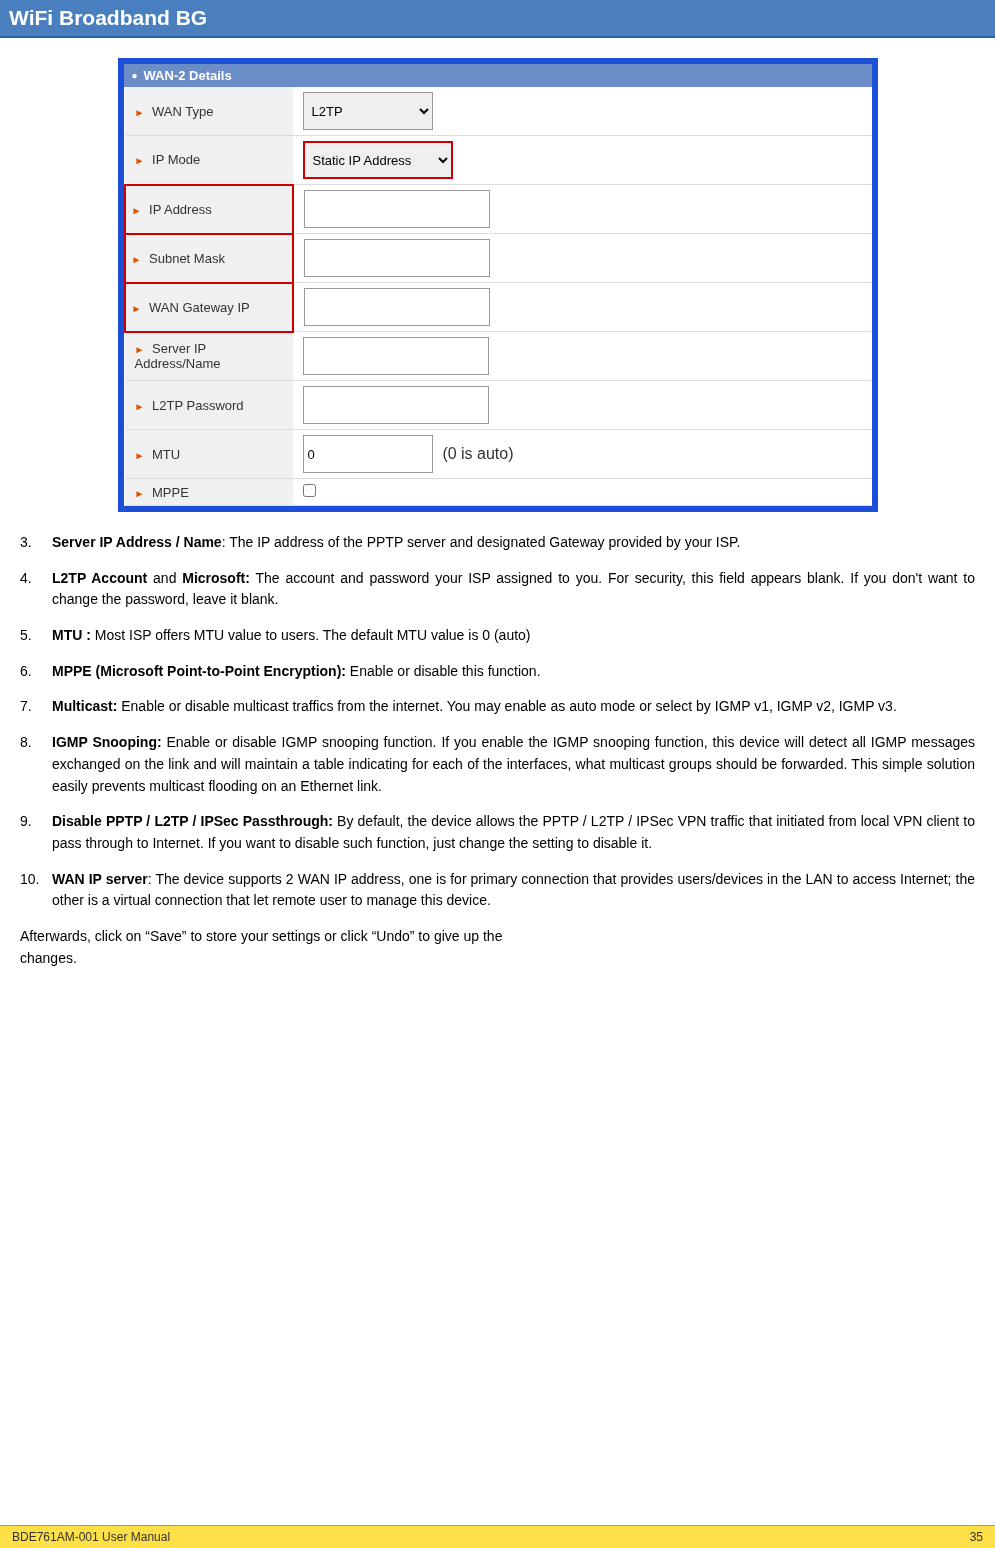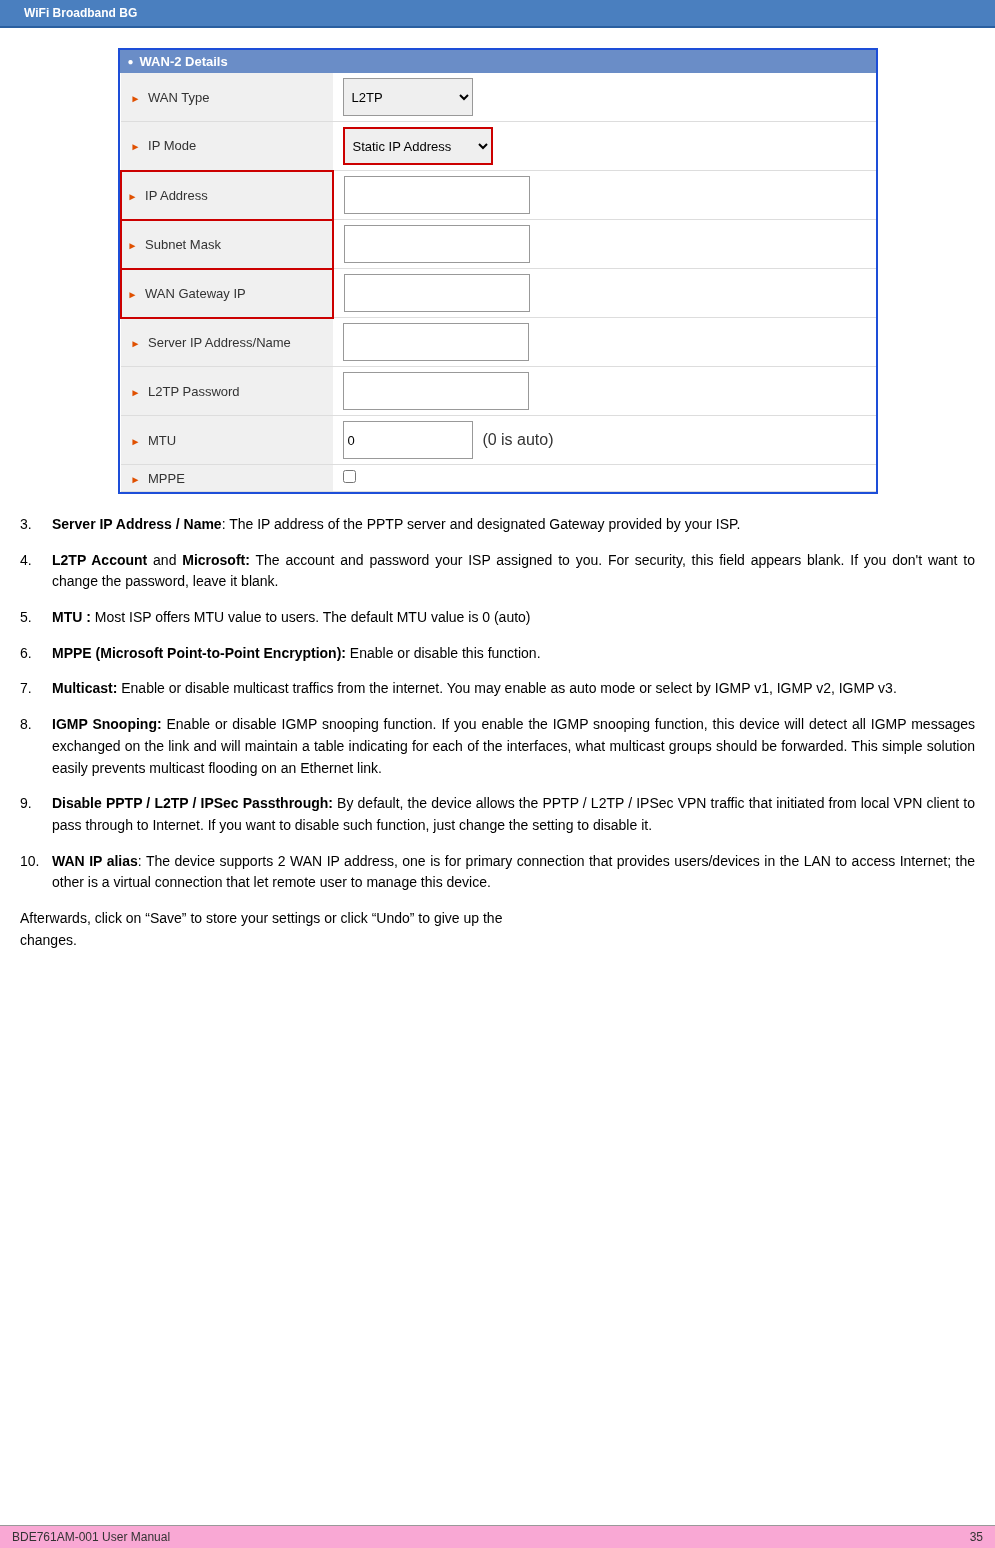--- a/index.html
+++ b/index.html
@@ -8,46 +8,46 @@
       font-size: 14px;
       background: #fff;
       width: 995px;
       min-height: 1548px;
       color: #000;
     }
 
     .page-header {
       background: #4a7fbf;
       color: #fff;
-      font-size: 12px;
+      font-size: 21px;
       font-weight: bold;
-      padding: 6px 24px;
+      padding: 6px 9px;
       border-bottom: 2px solid #2a5fa0;
     }
 
     .page-footer {
       position: fixed;
       bottom: 0;
       width: 995px;
       border-top: 1px solid #999;
       padding: 4px 12px;
       font-size: 12px;
       color: #333;
       display: flex;
       justify-content: space-between;
-      background: #f9a8d4;
+      background: #fde047;
     }
 
     .content {
       padding: 10px 20px 60px 20px;
     }
 
     
     .wan-details-box {
-      border: 2px solid #1d4ed8;
+      border: 6px solid #1d4ed8;
       margin: 10px 0 20px 0;
       width: 760px;
       margin-left: auto;
       margin-right: auto;
     }
 
     .wan-details-title {
       background: #6a8dc7;
       color: #fff;
       padding: 4px 8px;
@@ -72,21 +72,21 @@
     .wan-table tr {
       border-bottom: 1px solid #ddd;
     }
 
     .wan-table td {
       padding: 5px 10px;
       vertical-align: middle;
     }
 
     .wan-table .label-cell {
-      width: 212px;
+      width: 168px;
       background: #f0f0f0;
       color: #333;
       font-size: 13px;
     }
 
     .wan-table .label-cell .arrow {
       color: #e05000;
       margin-right: 4px;
       font-size: 10px;
     }
@@ -333,21 +333,21 @@
     <li>
       <span class="num-label">9.</span>
       <span class="item-content">
         <strong>Disable PPTP / L2TP / IPSec Passthrough:</strong> By default, the device allows the PPTP / L2TP / IPSec VPN traffic that initiated from local VPN client to pass through to Internet. If you want to disable such function, just change the setting to disable it.
       </span>
     </li>
 
     <li>
       <span class="num-label">10.</span>
       <span class="item-content">
-        <strong>WAN IP alias</strong>: The device supports 2 WAN IP address, one is for primary connection that provides users/devices in the LAN to access Internet; the other is a virtual connection that let remote user to manage this device.
+        <strong>WAN IP server</strong>: The device supports 2 WAN IP address, one is for primary connection that provides users/devices in the LAN to access Internet; the other is a virtual connection that let remote user to manage this device.
       </span>
     </li>
 
   </ol>
 
   <div class="afterwards-note">
     <p>Afterwards, click on “Save” to store your settings or click “Undo” to give up the</p>
     <p>changes.</p>
   </div>
 

